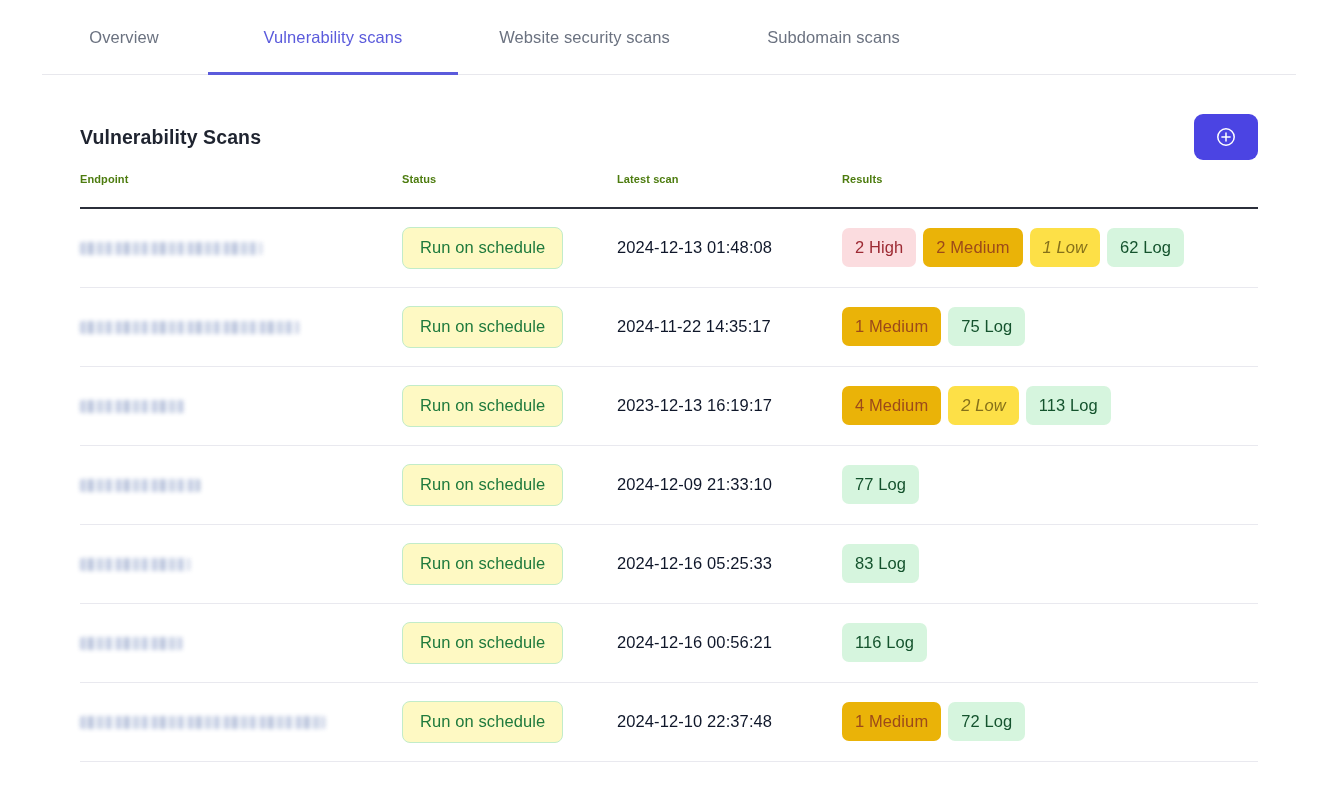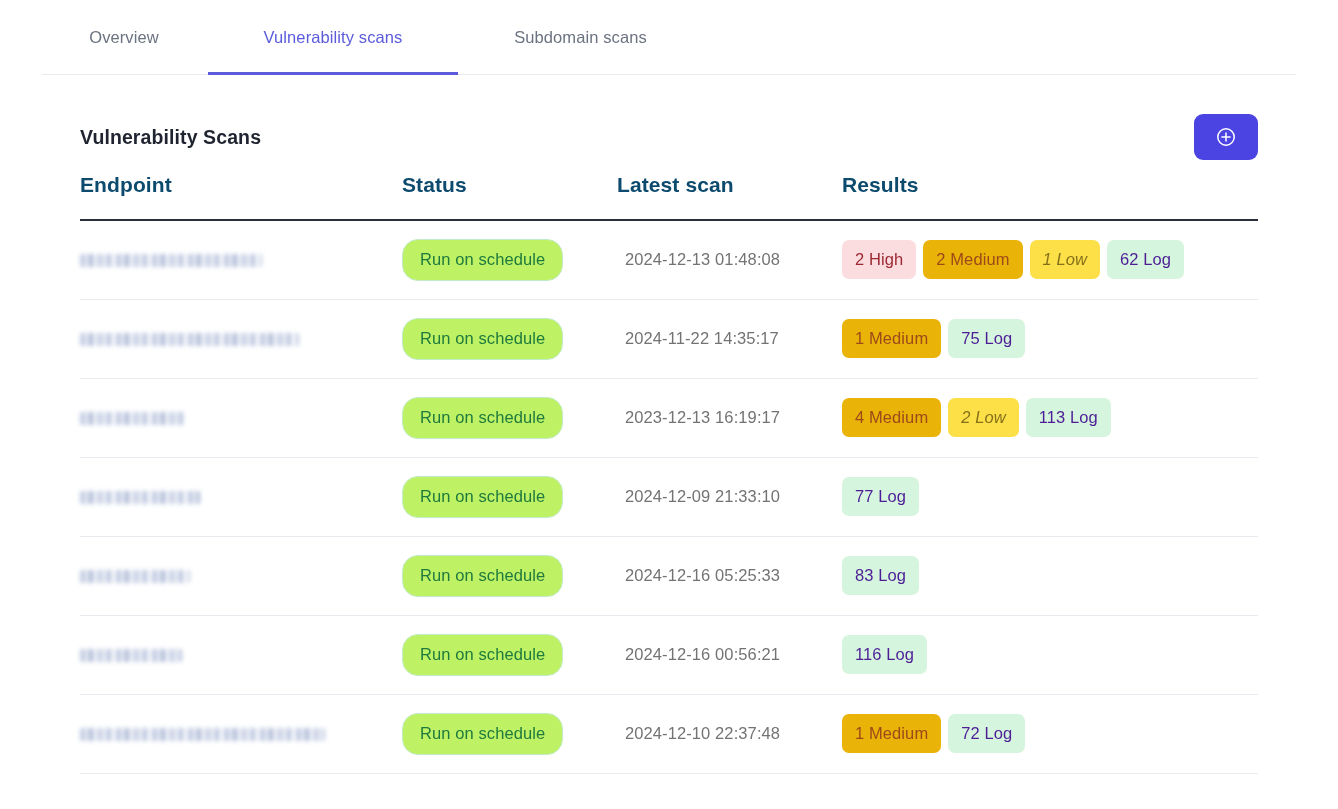--- a/index.html
+++ b/index.html
@@ -101,23 +101,23 @@
   .plus-icon { display: inline-flex; width: 20px; height: 20px; }
 
   
   .scan-table {
     width: 1178px;
     border-collapse: collapse;
     table-layout: fixed;
   }
   .scan-table th {
     text-align: left;
-    font-size: 21px;
+    font-size: 11px;
     font-weight: bold;
-    color: #0c4a6e;
+    color: #4d7c0f;
     padding: 0 0 22px 0;
     vertical-align: bottom;
     letter-spacing: .1px;
   }
   .scan-table thead tr { border-bottom: 2px solid #2b2f3a; }
   .scan-table td {
     padding: 0;
     height: 79px;
     vertical-align: middle;
     border-bottom: 1px solid #e9e9ef;
@@ -152,49 +152,49 @@
     align-items: center;
     justify-content: center;
     height: 39px;
     padding: 0 13px;
     border-radius: 7px;
     font-size: 16.5px;
     letter-spacing: .1px;
     white-space: nowrap;
   }
   .badge-status {
-    background: #bef264;
+    background: #fef9c3;
     border: 1px solid #c2ecc9;
     color: #1f7a3d;
     height: 42px;
     padding: 0 17px;
-    border-radius: 16px;
+    border-radius: 8px;
     cursor: pointer;
   }
   .results { display: flex; gap: 7px; align-items: center; }
   .b-high   { background: #fbdcdf; color: #9d2a33; }
   .b-medium { background: #eab308; color: #9c4a1a; }
   .b-low    { background: #fde047; color: #85701a; font-style: italic; }
-  .b-log    { background: #d6f5de; color: #4c1d95; }
+  .b-log    { background: #d6f5de; color: #14532d; }
 
   .latest {
     font-size: 16.5px;
-    color: #737373;
+    color: #0f172a;
     letter-spacing: .1px;
     cursor: pointer;
-    margin-left: 8px;
   }
 </style>
 </head>
 <body>
 
 <div class="tabbar">
   <div class="tabs">
       <div class="tab t0">Overview</div>
       <div class="tab t1 active">Vulnerability scans</div>
+      <div class="tab t2">Website security scans</div>
       <div class="tab t4">Subdomain scans</div>
     </div>
 </div>
 
 <div class="page">
 
   <div class="headrow">
     <div class="page-title">Vulnerability Scans</div>
     <button class="btn-schedule">
       <span class="plus-icon">

